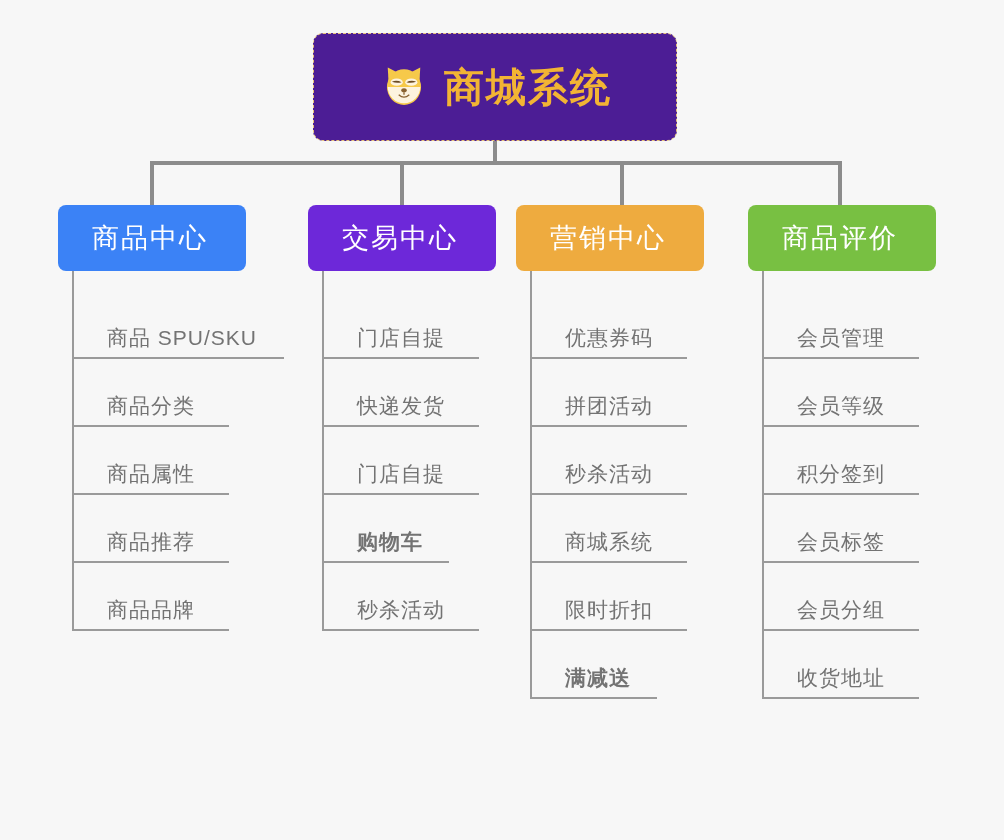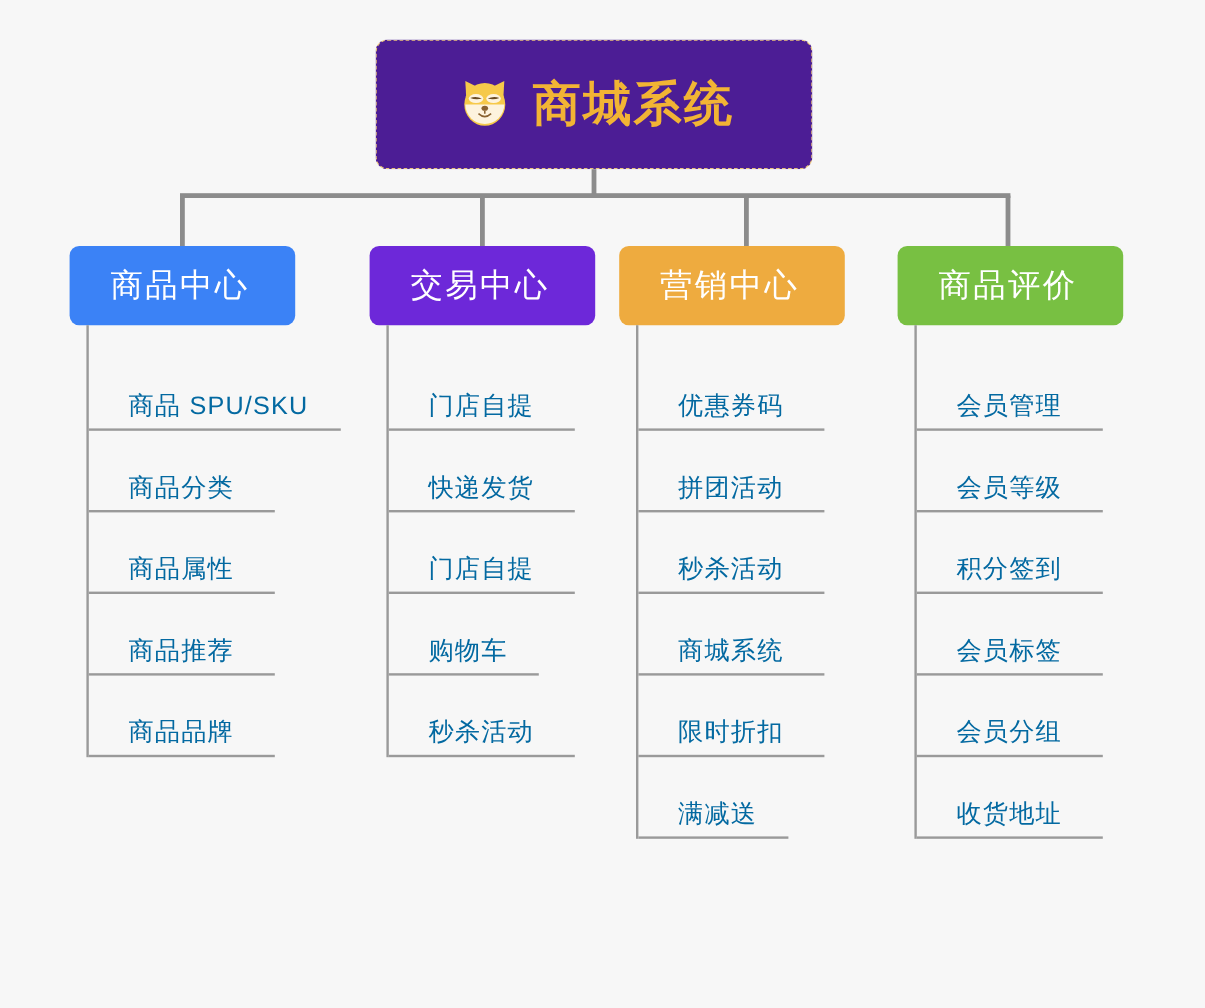--- a/index.html
+++ b/index.html
@@ -101,27 +101,27 @@
   }
   .leaf {
     height: 68px;
     display: flex;
     align-items: flex-end;
     padding-left: 33px;
     padding-bottom: 5px;
     box-sizing: border-box;
     border-bottom: 2px solid #9a9a9a;
     font-size: 21px;
-    color: #0369a1;
+    color: #737373;
     letter-spacing: 1px;
     white-space: nowrap;
     width: 155px;
   }
   .leaf.wide { width: 210px; }
-  .leaf.narrow { width: 125px; }
+  .leaf.narrow { width: 125px; font-weight: bold; }
 </style>
 </head>
 <body style="background: rgb(247, 247, 247);">
 
 <div id="mindmap">
 
   <div class="root-node" style="background: #4c1d95; border-color: rgb(232, 194, 122); font-weight: bold;">
     <svg class="root-icon" viewBox="0 0 64 64">
 
       <path d="M12 8 L13 26 L24 14 Z" fill="#f6c94a"></path>

